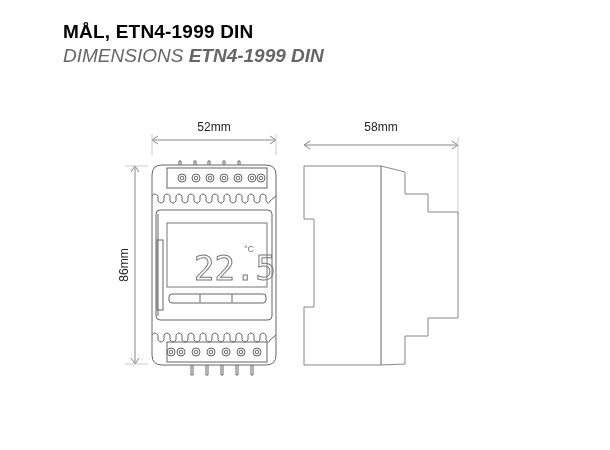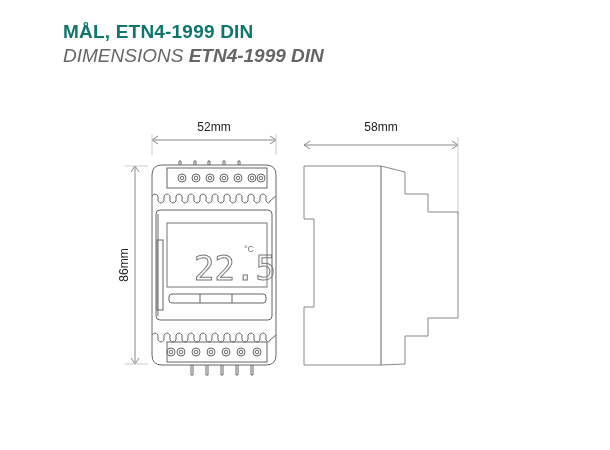--- a/index.html
+++ b/index.html
@@ -1,17 +1,17 @@
 <!DOCTYPE html>
 <html><head>
 <meta charset="utf-8">
 <style>
   html,body{margin:0;padding:0;background:#fff;}
   body{width:610px;height:450px;position:relative;overflow:hidden;font-family:"Liberation Sans",sans-serif;}
-  .title{position:absolute;left:63px;top:21px;font-size:19px;font-weight:bold;color:#0f766e;letter-spacing:0.2px;}
+  .title{position:absolute;left:63px;top:21px;font-size:19px;font-weight:bold;color:#000000;letter-spacing:0.2px;}
   .subtitle{position:absolute;left:63px;top:45px;font-size:19px;font-style:italic;color:#666;text-align:center;}
   .subtitle b{font-weight:bold;}
   svg{position:absolute;left:0;top:0;}
   .dimtxt{font-family:"Liberation Sans",sans-serif;font-size:12px;fill:#222;}
 </style>
 </head>
 <body>
 
 <div class="title">MÅL, ETN4-1999 DIN</div>
 <div class="subtitle"><span>DIMENSIONS </span><b>ETN4-1999 DIN</b></div>

